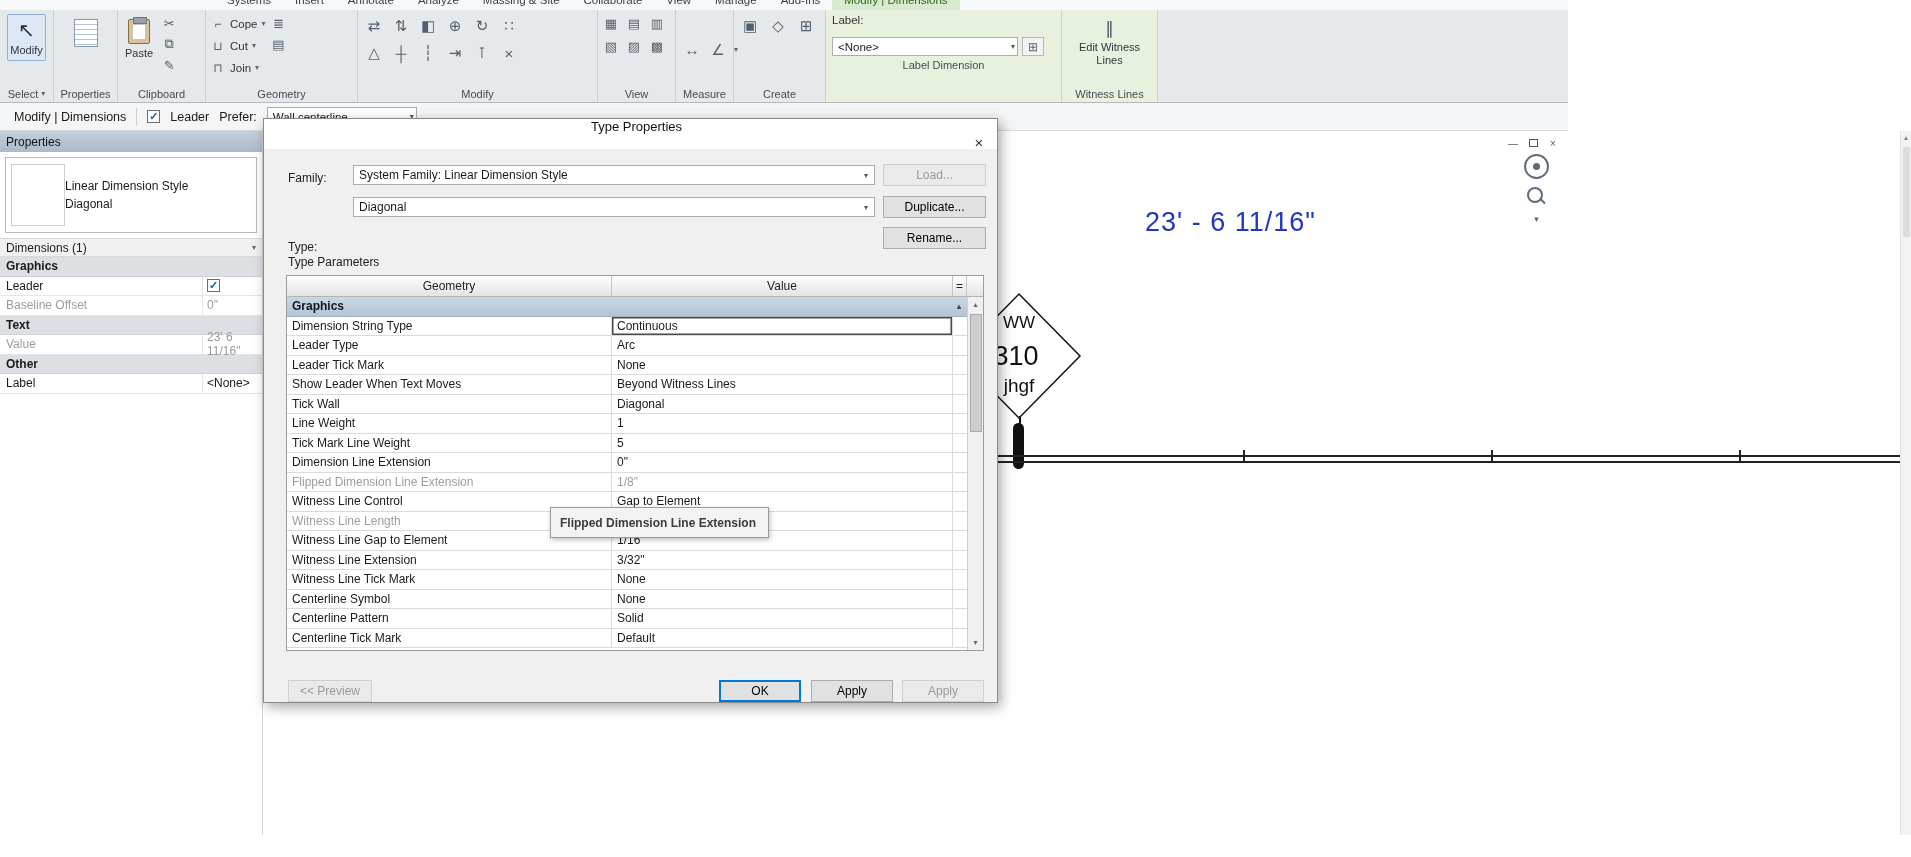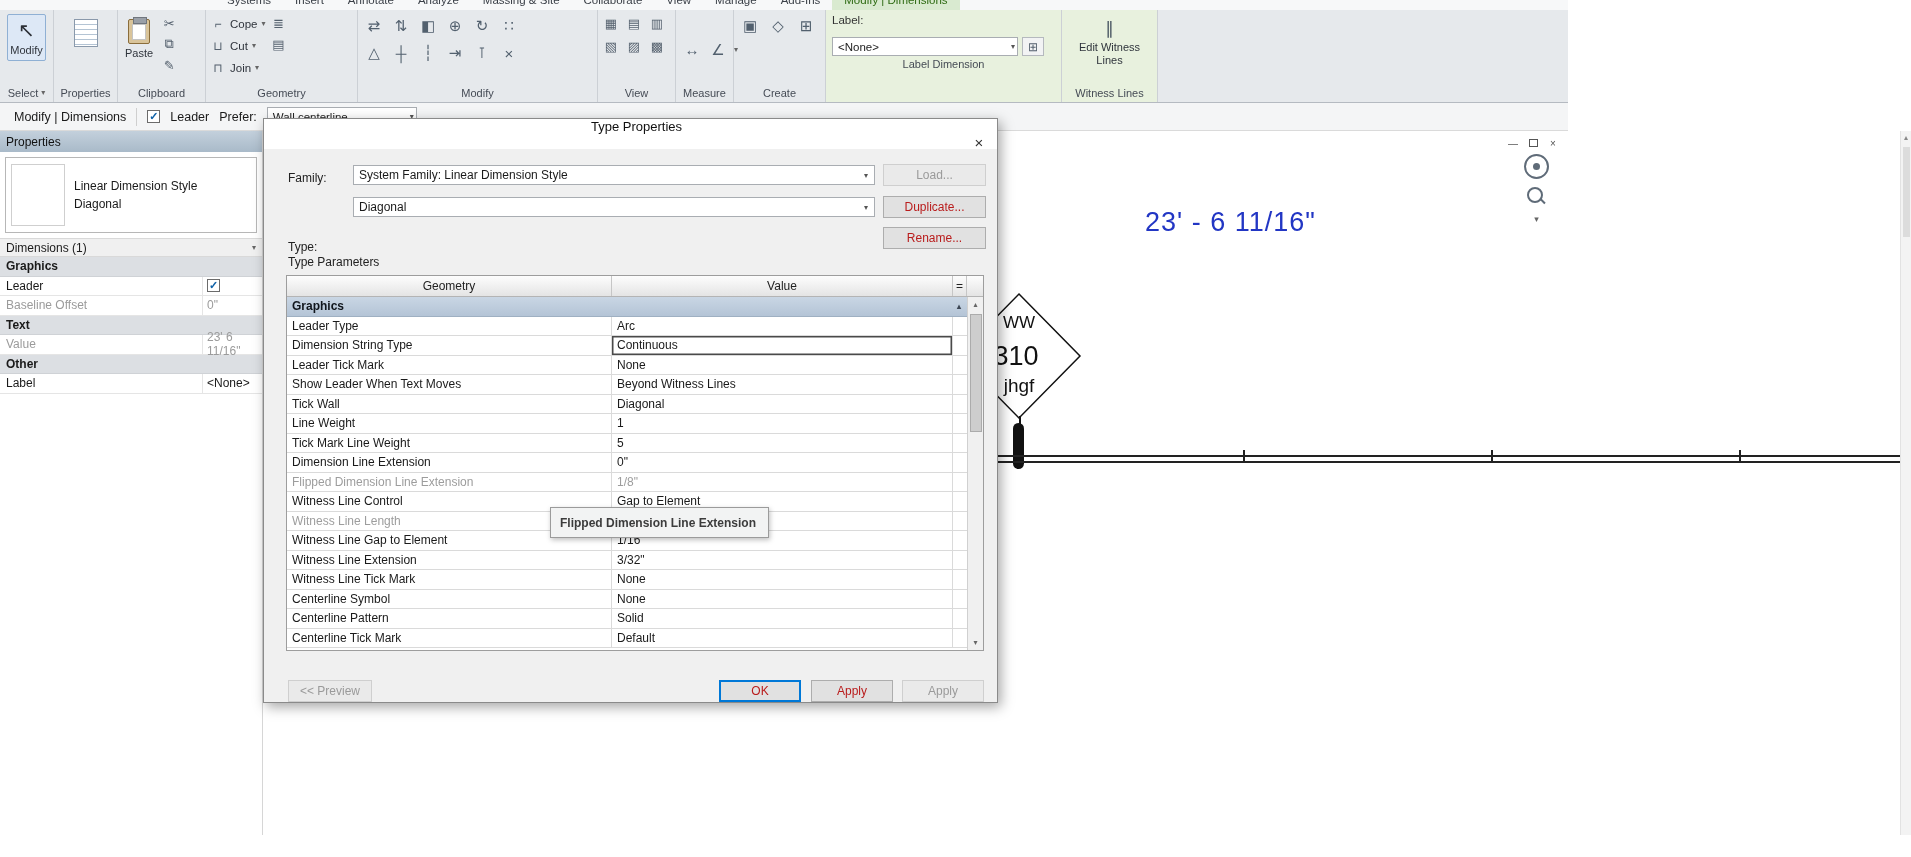--- a/index.html
+++ b/index.html
@@ -8,21 +8,21 @@
   *{box-sizing:border-box;}
 
   
   .ribbon{position:absolute;left:0;top:0;width:1568px;height:103px;background:#e6e9ec;border-bottom:1px solid #b5bac1;}
   .tabstrip{height:10px;background:#f7f8f9;overflow:hidden;display:flex;padding-left:215px;}
   .tab{height:20px;line-height:20px;margin-top:-10px;padding:0 12px;font-size:11.5px;color:#3a3f47;white-space:nowrap;}
   .tab.active{background:#d9ead0;color:#2d6a12;}
   .rbody{display:flex;height:92px;}
   .panel{display:flex;flex-direction:column;border-right:1px solid #ccd0d5;height:92px;}
   .pbody{height:75px;display:flex;align-items:flex-start;padding:4px 4px 0 4px;gap:4px;}
-  .plabel{height:17px;font-size:11px;color:#454b55;text-align:center;line-height:16px;display:flex;align-items:flex-start;justify-content:center;gap:3px;}
+  .plabel{height:17px;font-size:11px;color:#454b55;text-align:center;line-height:16px;display:flex;align-items:center;justify-content:center;gap:3px;}
   .panel.ctx{background:#e8f1de;}
   .p-select{width:54px}.p-props{width:64px}.p-clip{width:88px}.p-geom{width:152px}.p-mod{width:240px}
   .p-view{width:78px}.p-meas{width:58px}.p-create{width:92px}.p-ldim{width:236px}.p-wit{width:96px}
   .rfill{flex:1;}
 
   .bigbtn{display:flex;flex-direction:column;align-items:center;gap:3px;padding:4px 2px;border:1px solid transparent;border-radius:2px;font-size:11px;color:#2f343c;}
   .bigbtn.active{background:#dde8f6;border-color:#8fb0d4;}
   .cursor-glyph{font-size:20px;line-height:22px;color:#2b2f36;}
   .props-icon{width:24px;height:28px;background:#fff;border:1px solid #8a99ab;
       background-image:repeating-linear-gradient(#fff 0 4px,#b4c4d4 4px 5px);}
@@ -50,21 +50,21 @@
   
   .optbar{position:absolute;left:0;top:103px;width:1568px;height:28px;background:#f4f5f6;border-bottom:1px solid #dadada;
           display:flex;align-items:center;gap:10px;padding-left:14px;font-size:12.5px;}
   .vsep{width:1px;height:18px;background:#cfcfcf;}
   .cbx{width:13px;height:13px;background:#fff;border:1px solid #6b6b6b;font-size:11px;line-height:11px;text-align:center;color:#1062a8;font-weight:bold;}
   .optcombo{width:150px;height:20px;}
 
   
   .props{position:absolute;left:0;top:131px;width:263px;height:726px;background:#fff;border-right:1px solid #d6d6d6;}
   .props-header{height:21px;background:linear-gradient(#c3d0dc,#a9bac9);font-size:12px;display:flex;align-items:center;padding-left:6px;color:#111;}
-  .typesel{margin:5px;height:76px;background:#fff;border:1px solid #b7b7b7;display:flex;align-items:center;gap:9px;padding:5px;}
+  .typesel{margin:5px;height:76px;background:#fff;border:1px solid #b7b7b7;display:flex;align-items:center;gap:0;padding:5px;}
   .tprev{width:54px;height:62px;border:1px solid #cfcfcf;background:#fff;}
   .tname{font-size:12px;line-height:1.5;}
   .selrow{height:19px;border-top:1px solid #d9d9d9;border-bottom:1px solid #d9d9d9;background:#f0f0f0;display:flex;align-items:center;justify-content:space-between;padding:0 6px;font-size:12px;}
   .prow{height:19.5px;display:flex;align-items:center;border-bottom:1px solid #e5e5e5;font-size:12px;background:#fff;}
   .prow .pl{width:203px;padding-left:6px;border-right:1px solid #e5e5e5;height:100%;display:flex;align-items:center;}
   .prow .pv{flex:1;padding-left:4px;height:100%;display:flex;align-items:center;}
   .prow.pgroup{background:#dcdfe3;font-weight:bold;padding-left:6px;border-bottom:1px solid #cfd2d6;}
   .prow.pdis{color:#9b9b9b;}
 
   
@@ -90,21 +90,21 @@
   .vthumb{width:7px;height:90px;background:#dcdcdc;margin-top:2px;}
 
   
   .dialog{position:absolute;left:263px;top:118px;width:735px;height:585px;background:#f0f0f0;border:1px solid #8a8a8a;
           box-shadow:3px 4px 12px rgba(0,0,0,.35);z-index:30;font-size:12px;}
   .dtitle{height:30px;background:#fff;display:flex;align-items:center;padding-left:12px;font-size:13px;color:#111;flex-direction:column;}
   .dclose{margin-left:auto;width:36px;height:30px;display:flex;align-items:center;justify-content:center;font-size:15px;color:#333;}
   .dlabel{position:absolute;font-size:12px;color:#222;}
   .dcombo{position:absolute;height:20px;background:#fff;border:1px solid #a9adb2;display:flex;align-items:center;justify-content:space-between;padding-left:5px;font-size:12px;}
   .dcombo .arr{width:16px;text-align:center;font-size:8px;color:#555;}
-  .dbtn{position:absolute;height:22px;background:#e1e1e1;border:1px solid #adadad;font-size:12px;display:flex;align-items:center;justify-content:center;color:#b91c1c;}
+  .dbtn{position:absolute;height:22px;background:#e1e1e1;border:1px solid #adadad;font-size:12px;display:flex;align-items:center;justify-content:center;color:#000000;}
   .dbtn.dis{background:#eaeaea;border-color:#cfcfcf;color:#9a9a9a;}
   .dbtn.ok{border:1px solid #0078d7;box-shadow:inset 0 0 0 1px #0078d7;}
 
   .ttable{position:absolute;left:22px;top:156px;width:698px;height:376px;background:#fff;border:1px solid #9d9d9d;display:flex;flex-direction:column;}
   .thead{display:flex;height:21px;background:linear-gradient(#fdfdfd,#e4e4e4);border-bottom:1px solid #b4b4b4;font-size:12px;color:#222;}
   .hp{width:325px;display:flex;align-items:center;justify-content:center;border-right:1px solid #c6c6c6;}
   .hv{width:341px;display:flex;align-items:center;justify-content:center;border-right:1px solid #c6c6c6;}
   .heq{width:14px;display:flex;align-items:center;justify-content:center;border-right:1px solid #c6c6c6;}
   .hsc{flex:1;}
   .tbodywrap{flex:1;display:flex;overflow:hidden;}
@@ -435,27 +435,27 @@
         <div class="heq">=</div>
         <div class="hsc"></div>
       </div>
       <div class="tbodywrap">
         <div class="trows">
             <div class="trow tgroup">
               <span>Graphics</span>
               <span class="gcol">▴</span>
             </div>
             <div class="trow">
+              <div class="tp">Dimension String Type</div>
+              <div class="tv tsel">Continuous</div>
+              <div class="teq"></div>
+            </div>
+            <div class="trow">
               <div class="tp">Leader Type</div>
               <div class="tv">Arc</div>
-              <div class="teq"></div>
-            </div>
-            <div class="trow">
-              <div class="tp">Dimension String Type</div>
-              <div class="tv tsel">Continuous</div>
               <div class="teq"></div>
             </div>
             <div class="trow">
               <div class="tp">Leader Tick Mark</div>
               <div class="tv">None</div>
               <div class="teq"></div>
             </div>
             <div class="trow">
               <div class="tp">Show Leader When Text Moves</div>
               <div class="tv">Beyond Witness Lines</div>

